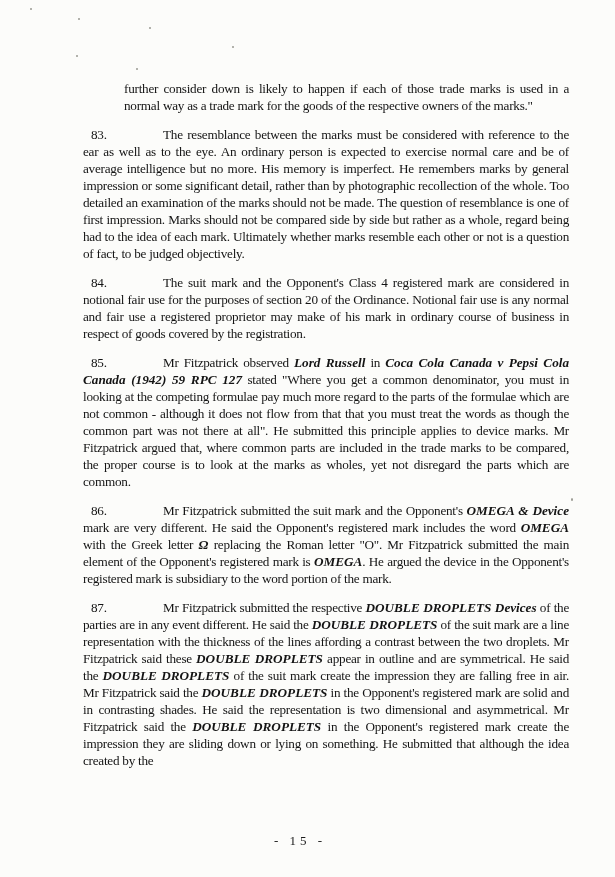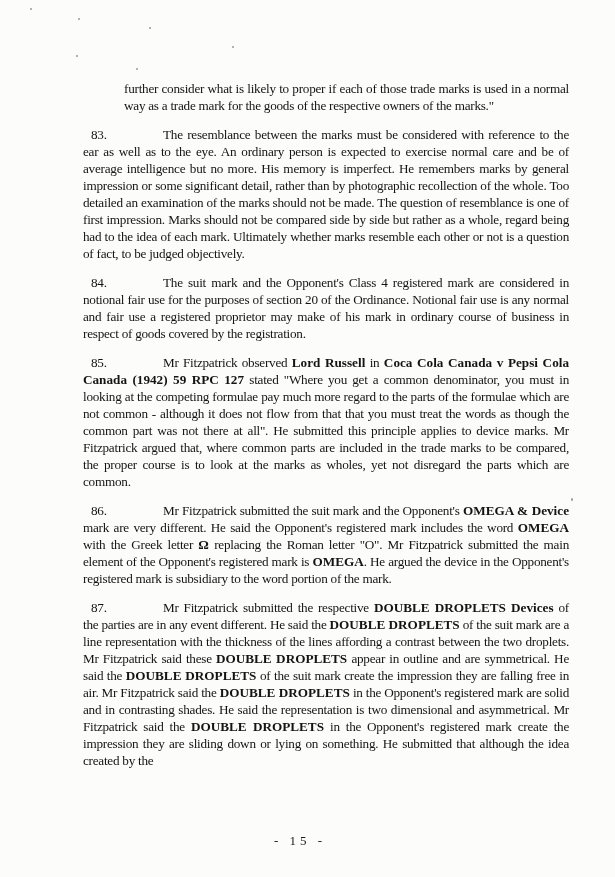--- a/index.html
+++ b/index.html
@@ -38,20 +38,21 @@
   }
   .para-num {
     position: absolute;
     left: 8px;
     top: 0;
     text-indent: 0;
   }
   .para-body b {
     font-weight: bold;
     letter-spacing: 0;
+    font-style: italic;
   }
   .page-number {
     position: absolute;
     left: 0;
     right: 15px;
     top: 833px;
     text-align: center;
     font-size: 13px;
     letter-spacing: 4px;
     color: #1a1a1a;
@@ -69,21 +70,21 @@
 
   <div class="speck" style="left:30px; top:8px; width:2px; height:2px;"></div>
   <div class="speck" style="left:78px; top:18px; width:2px; height:2px;"></div>
   <div class="speck" style="left:149px; top:27px; width:2px; height:2px;"></div>
   <div class="speck" style="left:76px; top:55px; width:2px; height:2px;"></div>
   <div class="speck" style="left:136px; top:68px; width:2px; height:2px;"></div>
   <div class="speck" style="left:232px; top:46px; width:2px; height:2px;"></div>
   <div class="speck" style="left:571px; top:498px; width:2px; height:3px;"></div>
 
   <div class="content">
-    <div class="quote">further consider what is likely to proper if each of those trade marks is used in a normal way as a trade mark for the goods of the respective owners of the marks."</div>
+    <div class="quote">further consider down is likely to happen if each of those trade marks is used in a normal way as a trade mark for the goods of the respective owners of the marks."</div>
 
     <div>
         <div class="para"><span class="para-num">83.</span><span class="para-body"><span>The resemblance between the marks must be considered with reference to the ear as well as to the eye.  An ordinary person is expected to exercise normal care and be of average intelligence but no more.  His memory is imperfect.  He remembers marks by general impression or some significant detail, rather than by photographic recollection of the whole.  Too detailed an examination of the marks should not be made.  The question of resemblance is one of first impression.  Marks should not be compared side by side but rather as a whole, regard being had to the idea of each mark.  Ultimately whether marks resemble each other or not is a question of fact, to be judged objectively.</span></span></div>
         <div class="para"><span class="para-num">84.</span><span class="para-body"><span>The suit mark and the Opponent's Class 4 registered mark are considered in notional fair use for the purposes of section 20 of the Ordinance.  Notional fair use is any normal and fair use a registered proprietor may make of his mark in ordinary course of business in respect of goods covered by the registration.</span></span></div>
         <div class="para"><span class="para-num">85.</span><span class="para-body"><span>Mr Fitzpatrick observed </span><b>Lord Russell</b><span> in </span><b>Coca Cola Canada v Pepsi Cola Canada (1942) 59 RPC 127</b><span> stated "Where you get a common denominator, you must in looking at the competing formulae pay much more regard to the parts of the formulae which are not common - although it does not flow from that that you must treat the words as though the common part was not there at all".  He submitted this principle applies to device marks.  Mr Fitzpatrick argued that, where common parts are included in the trade marks to be compared, the proper course is to look at the marks as wholes, yet not disregard the parts which are common.</span></span></div>
         <div class="para"><span class="para-num">86.</span><span class="para-body"><span>Mr Fitzpatrick submitted the suit mark and the Opponent's </span><b>OMEGA &amp; Device</b><span> mark are very different.  He said the Opponent's registered mark includes the word </span><b>OMEGA</b><span> with the Greek letter </span><b>Ω</b><span> replacing the Roman letter "O".  Mr Fitzpatrick submitted the main element of the Opponent's registered mark is </span><b>OMEGA</b><span>.  He argued the device in the Opponent's registered  mark is subsidiary to the word portion of the mark.</span></span></div>
         <div class="para"><span class="para-num">87.</span><span class="para-body"><span>Mr Fitzpatrick submitted the respective </span><b>DOUBLE DROPLETS Devices</b><span> of the parties are in any event different.  He said the </span><b>DOUBLE DROPLETS</b><span> of the suit mark are a line representation with the thickness of the lines affording a contrast between the two droplets.  Mr Fitzpatrick said these </span><b>DOUBLE DROPLETS</b><span> appear in outline and are symmetrical.  He said the </span><b>DOUBLE DROPLETS</b><span> of the suit mark create the impression they are falling free in air.  Mr Fitzpatrick said the </span><b>DOUBLE DROPLETS</b><span> in the Opponent's registered mark are solid and in contrasting shades.  He said the representation is two dimensional and asymmetrical.  Mr Fitzpatrick said the </span><b>DOUBLE DROPLETS</b><span> in the Opponent's registered mark create the impression they are sliding down or lying on something.  He submitted that although the idea created by the</span></span></div>
       </div>
   </div>
 

